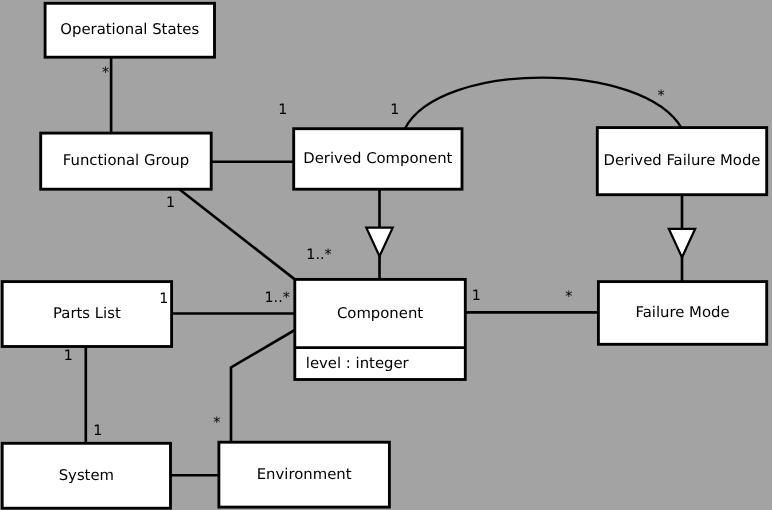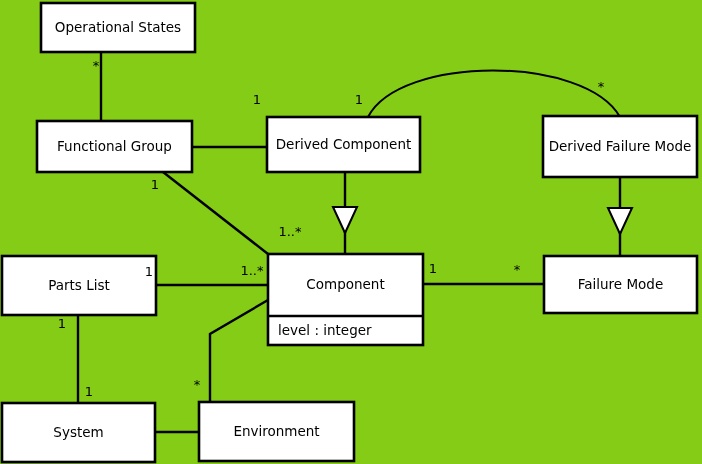--- a/index.html
+++ b/index.html
@@ -7,21 +7,21 @@
     padding: 0;
     background: #ffffff;
   }
   body {
     font-family: "DejaVu Sans", sans-serif;
   }
   #diagram-canvas {
     position: relative;
     width: 702px;
     height: 464px;
-    background: #84cc16;
+    background: #a3a3a3;
     overflow: hidden;
   }
   #uml-svg {
     position: absolute;
     top: 0;
     left: 0;
     width: 702px;
     height: 464px;
   }
   .uml-class-box {

